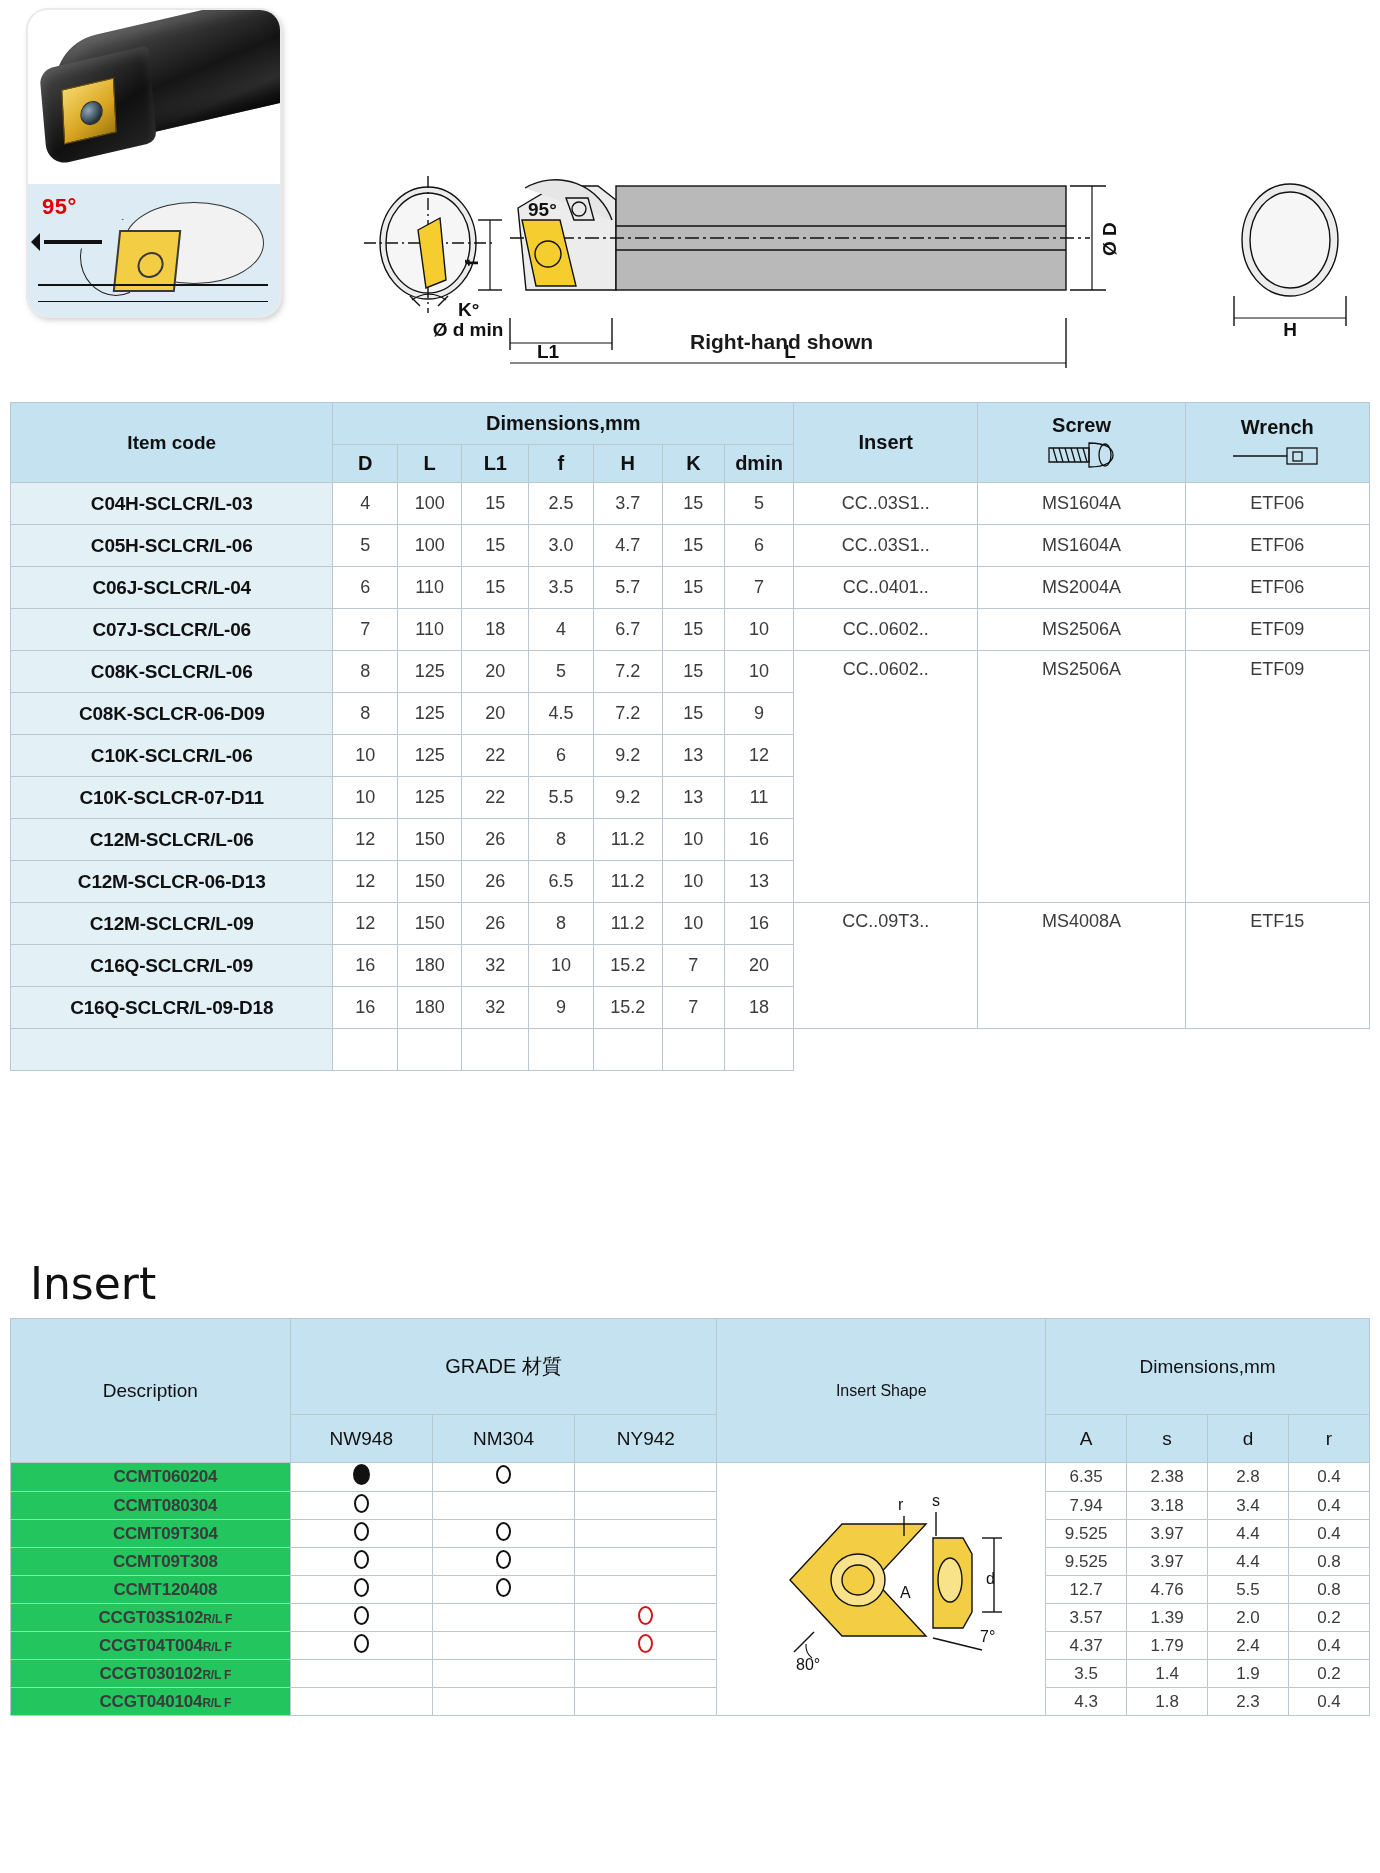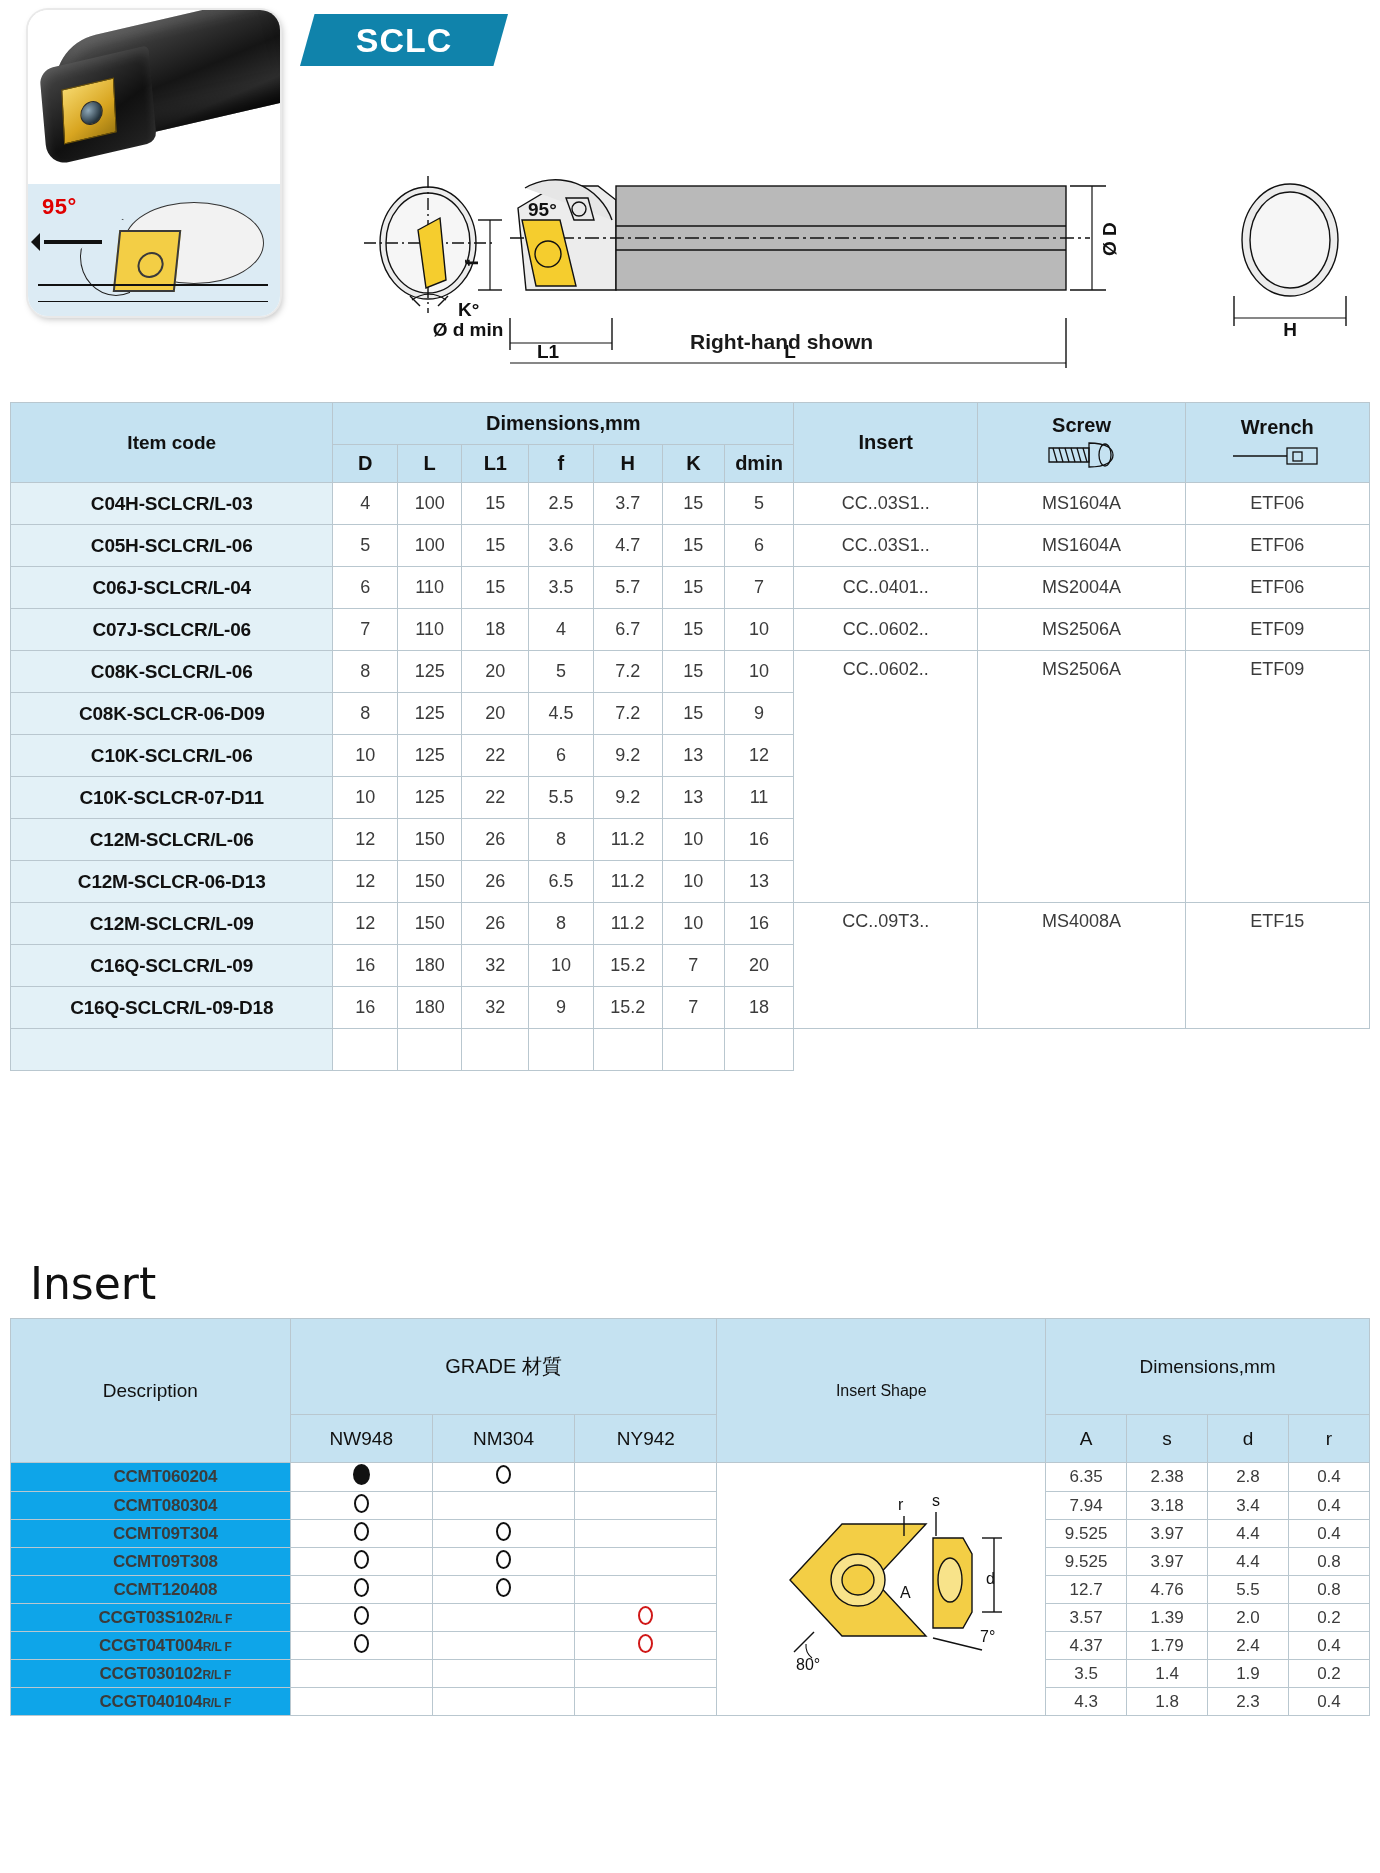--- a/index.html
+++ b/index.html
@@ -131,21 +131,21 @@
   .insert-h {
     position:absolute; left: 30px; top: 1258px;
     font-size: 44px; font-weight: 400; color:#111;
     font-family:"DejaVu Sans", sans-serif;
   }
   table.ins { border-collapse: collapse; width:1360px; table-layout:fixed; }
   table.ins th, table.ins td { border:1px solid #b9c7cf; text-align:center; vertical-align:middle;}
   table.ins thead th { background:#c5e2f1; font-weight:normal; color:#111;}
   table.ins tbody td { height: 28px; font-size:17px; color:#3b3b3b; }
   td.descr {
-    background:#0ea5e9; font-weight:bold; font-size:17px; color:#111;
+    background:#22c55e; font-weight:bold; font-size:17px; color:#111;
     text-align:left; padding-left:31px; letter-spacing:-.2px;
   }
   .rl { font-size:12px; }
   .dot-f { display:inline-block; width:17px; height:21px; border-radius:50%; background:#111; }
   .dot-o { display:inline-block; width:15px; height:19px; border-radius:50%; border:2.4px solid #111; }
   .dot-r { display:inline-block; width:15px; height:19px; border-radius:50%; border:2.4px solid #d01818; }
 
   .shape-cell { position:relative; }
 </style>
 </head>
@@ -165,23 +165,20 @@
         <div class="angle-label">95°</div>
         <div class="work-ellipse"></div>
         <div class="arc95"></div>
         <div class="tool-insert2"></div>
         <div class="arrow-left"></div>
         <div class="work-line"></div>
         <div class="work-line2"></div>
       </div>
     </div>
 
-    <div class="sclc-tag">
-      <span>SCLC</span>
-    </div>
 
 
     <div class="diagram">
       <svg width="1020" height="200" viewBox="0 0 1020 200">
         <g stroke="#111" fill="none" stroke-width="1.4">
 
           <ellipse cx="78" cy="75" rx="48" ry="56" fill="#ececec"></ellipse>
           <ellipse cx="78" cy="75" rx="42" ry="50" fill="#f6f6f6"></ellipse>
           <line x1="78" y1="8" x2="78" y2="145" stroke-dasharray="12 4 2 4"></line>
           <line x1="14" y1="75" x2="142" y2="75" stroke-dasharray="12 4 2 4"></line>
@@ -302,21 +299,21 @@
             <td>5</td>
             <td rowspan="1" style="vertical-align: middle;">CC..03S1..</td>
             <td rowspan="1" style="vertical-align: middle;">MS1604A</td>
             <td rowspan="1" style="vertical-align: middle;">ETF06</td>
           </tr>
           <tr>
             <td class="code">C05H-SCLCR/L-06</td>
             <td>5</td>
             <td>100</td>
             <td>15</td>
-            <td>3.6</td>
+            <td>3.0</td>
             <td>4.7</td>
             <td>15</td>
             <td>6</td>
             <td rowspan="1" style="vertical-align: middle;">CC..03S1..</td>
             <td rowspan="1" style="vertical-align: middle;">MS1604A</td>
             <td rowspan="1" style="vertical-align: middle;">ETF06</td>
           </tr>
           <tr>
             <td class="code">C06J-SCLCR/L-04</td>
             <td>6</td>

